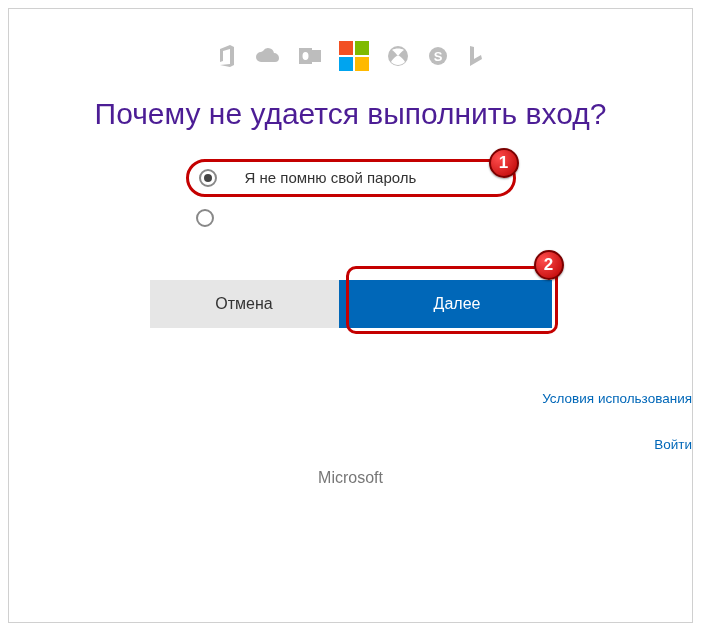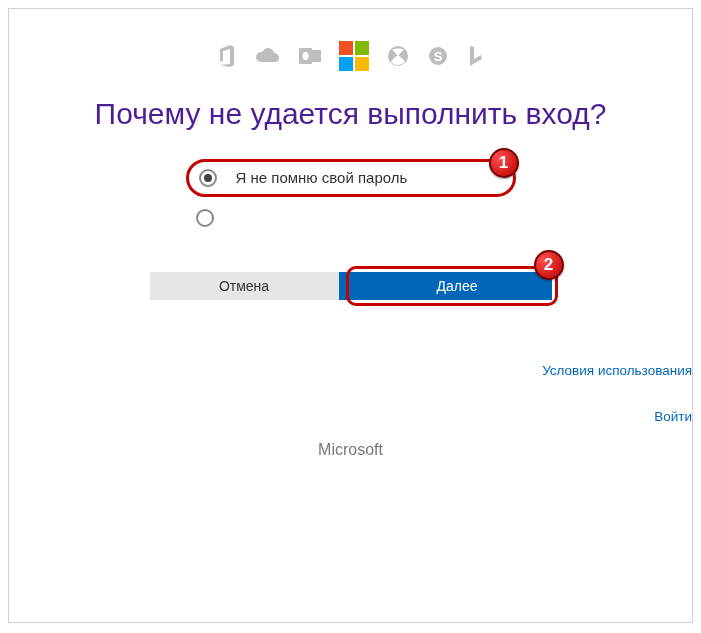--- a/index.html
+++ b/index.html
@@ -39,21 +39,21 @@
     line-height: 1.25;
     padding: 10px 40px 26px;
   }
   .options {
     width: 330px;
     margin: 0 auto;
   }
   .opt {
     display: flex;
     align-items: flex-start;
-    gap: 19px;
+    gap: 28px;
     padding: 7px 10px;
     position: relative;
   }
   .opt-highlight {
     border: 3px solid #c40000;
     border-radius: 20px;
     padding: 6px 10px;
     margin-bottom: 4px;
   }
   .radio {
@@ -82,25 +82,26 @@
     z-index: 5;
   }
   .marker1 { top: -14px; right: -6px; }
   .buttons-wrap { position: relative; width: 402px; margin: 38px auto 0; }
   .buttons {
     display: flex;
     width: 100%;
   }
   .btn {
     flex: 1;
-    height: 28px;
-    font-size: 14px;
+    height: 48px;
+    font-size: 16px;
     display:flex; align-items:center; justify-content:center;
     cursor: pointer;
     border: none;
+    margin-top: 8px;
   }
   .btn-cancel { background:#e6e6e6; color:#333; }
   .btn-next { background:#0067b8; color:#fff;padding-left:24px; }
   .next-highlight {
     position:absolute;
     border: 3px solid #c40000;
     border-radius: 10px;
     top: -6px; right: -6px; bottom: -6px; left: 196px;
     pointer-events: none;
   }

